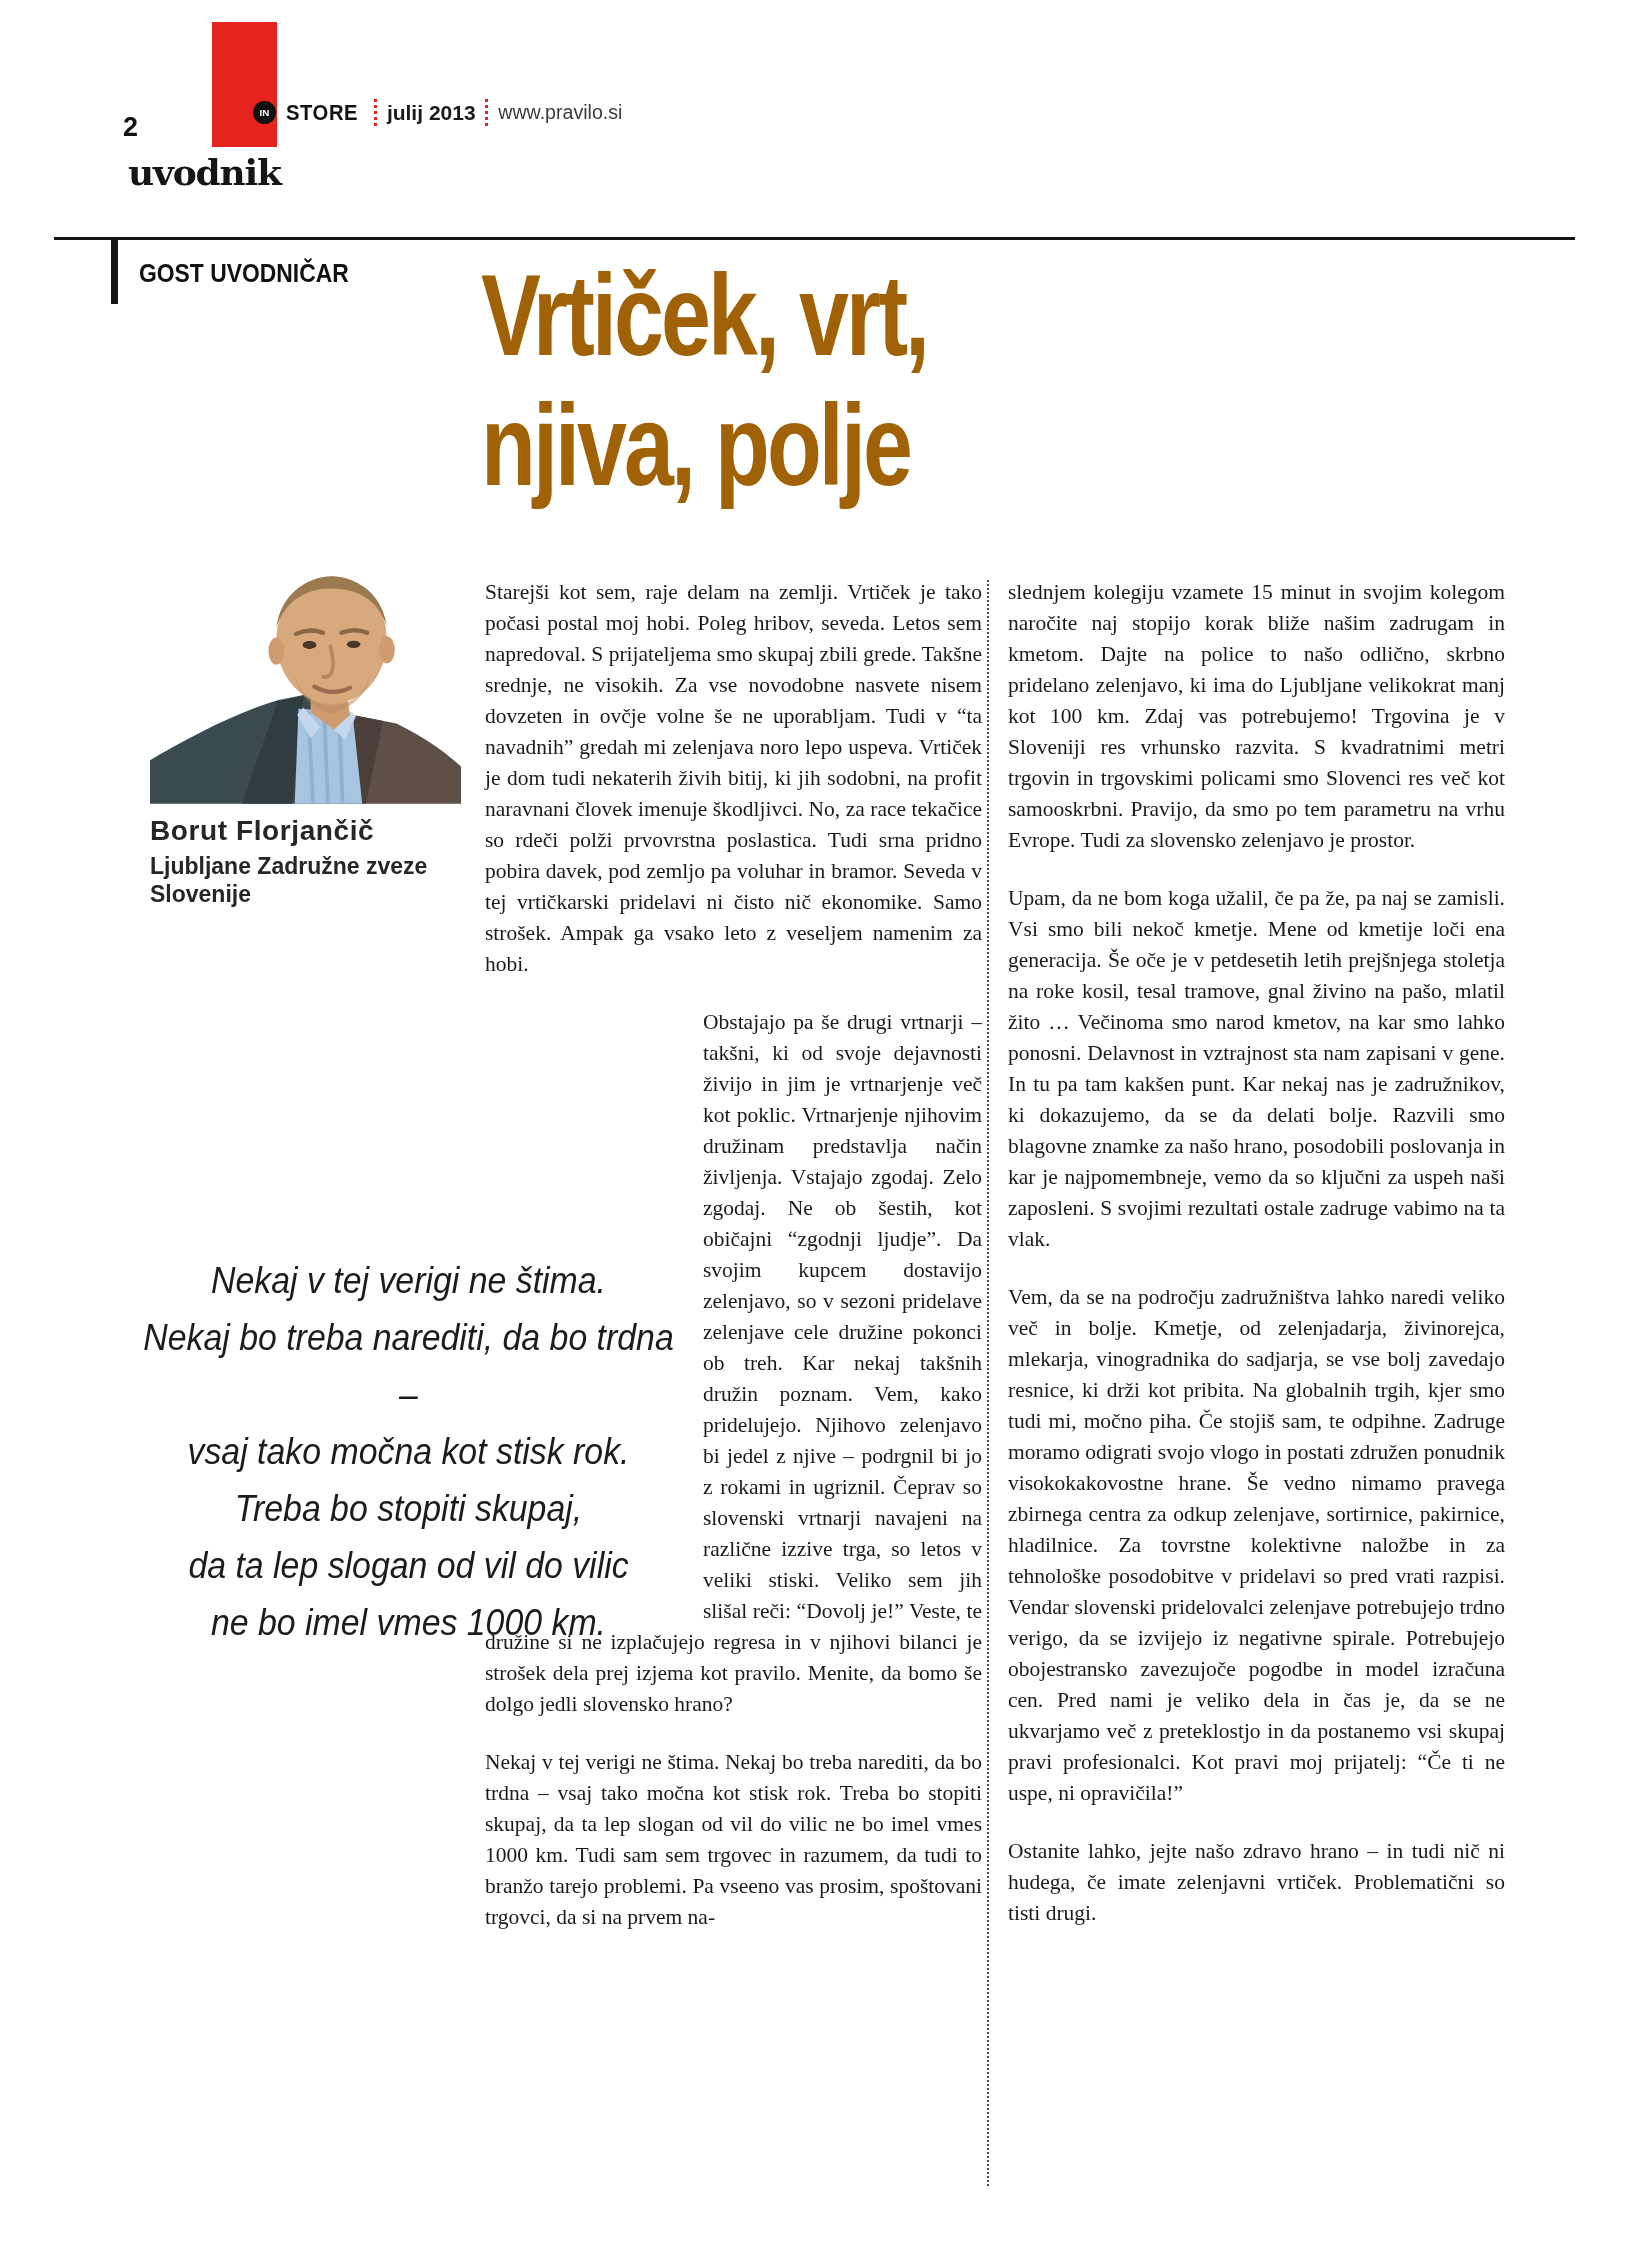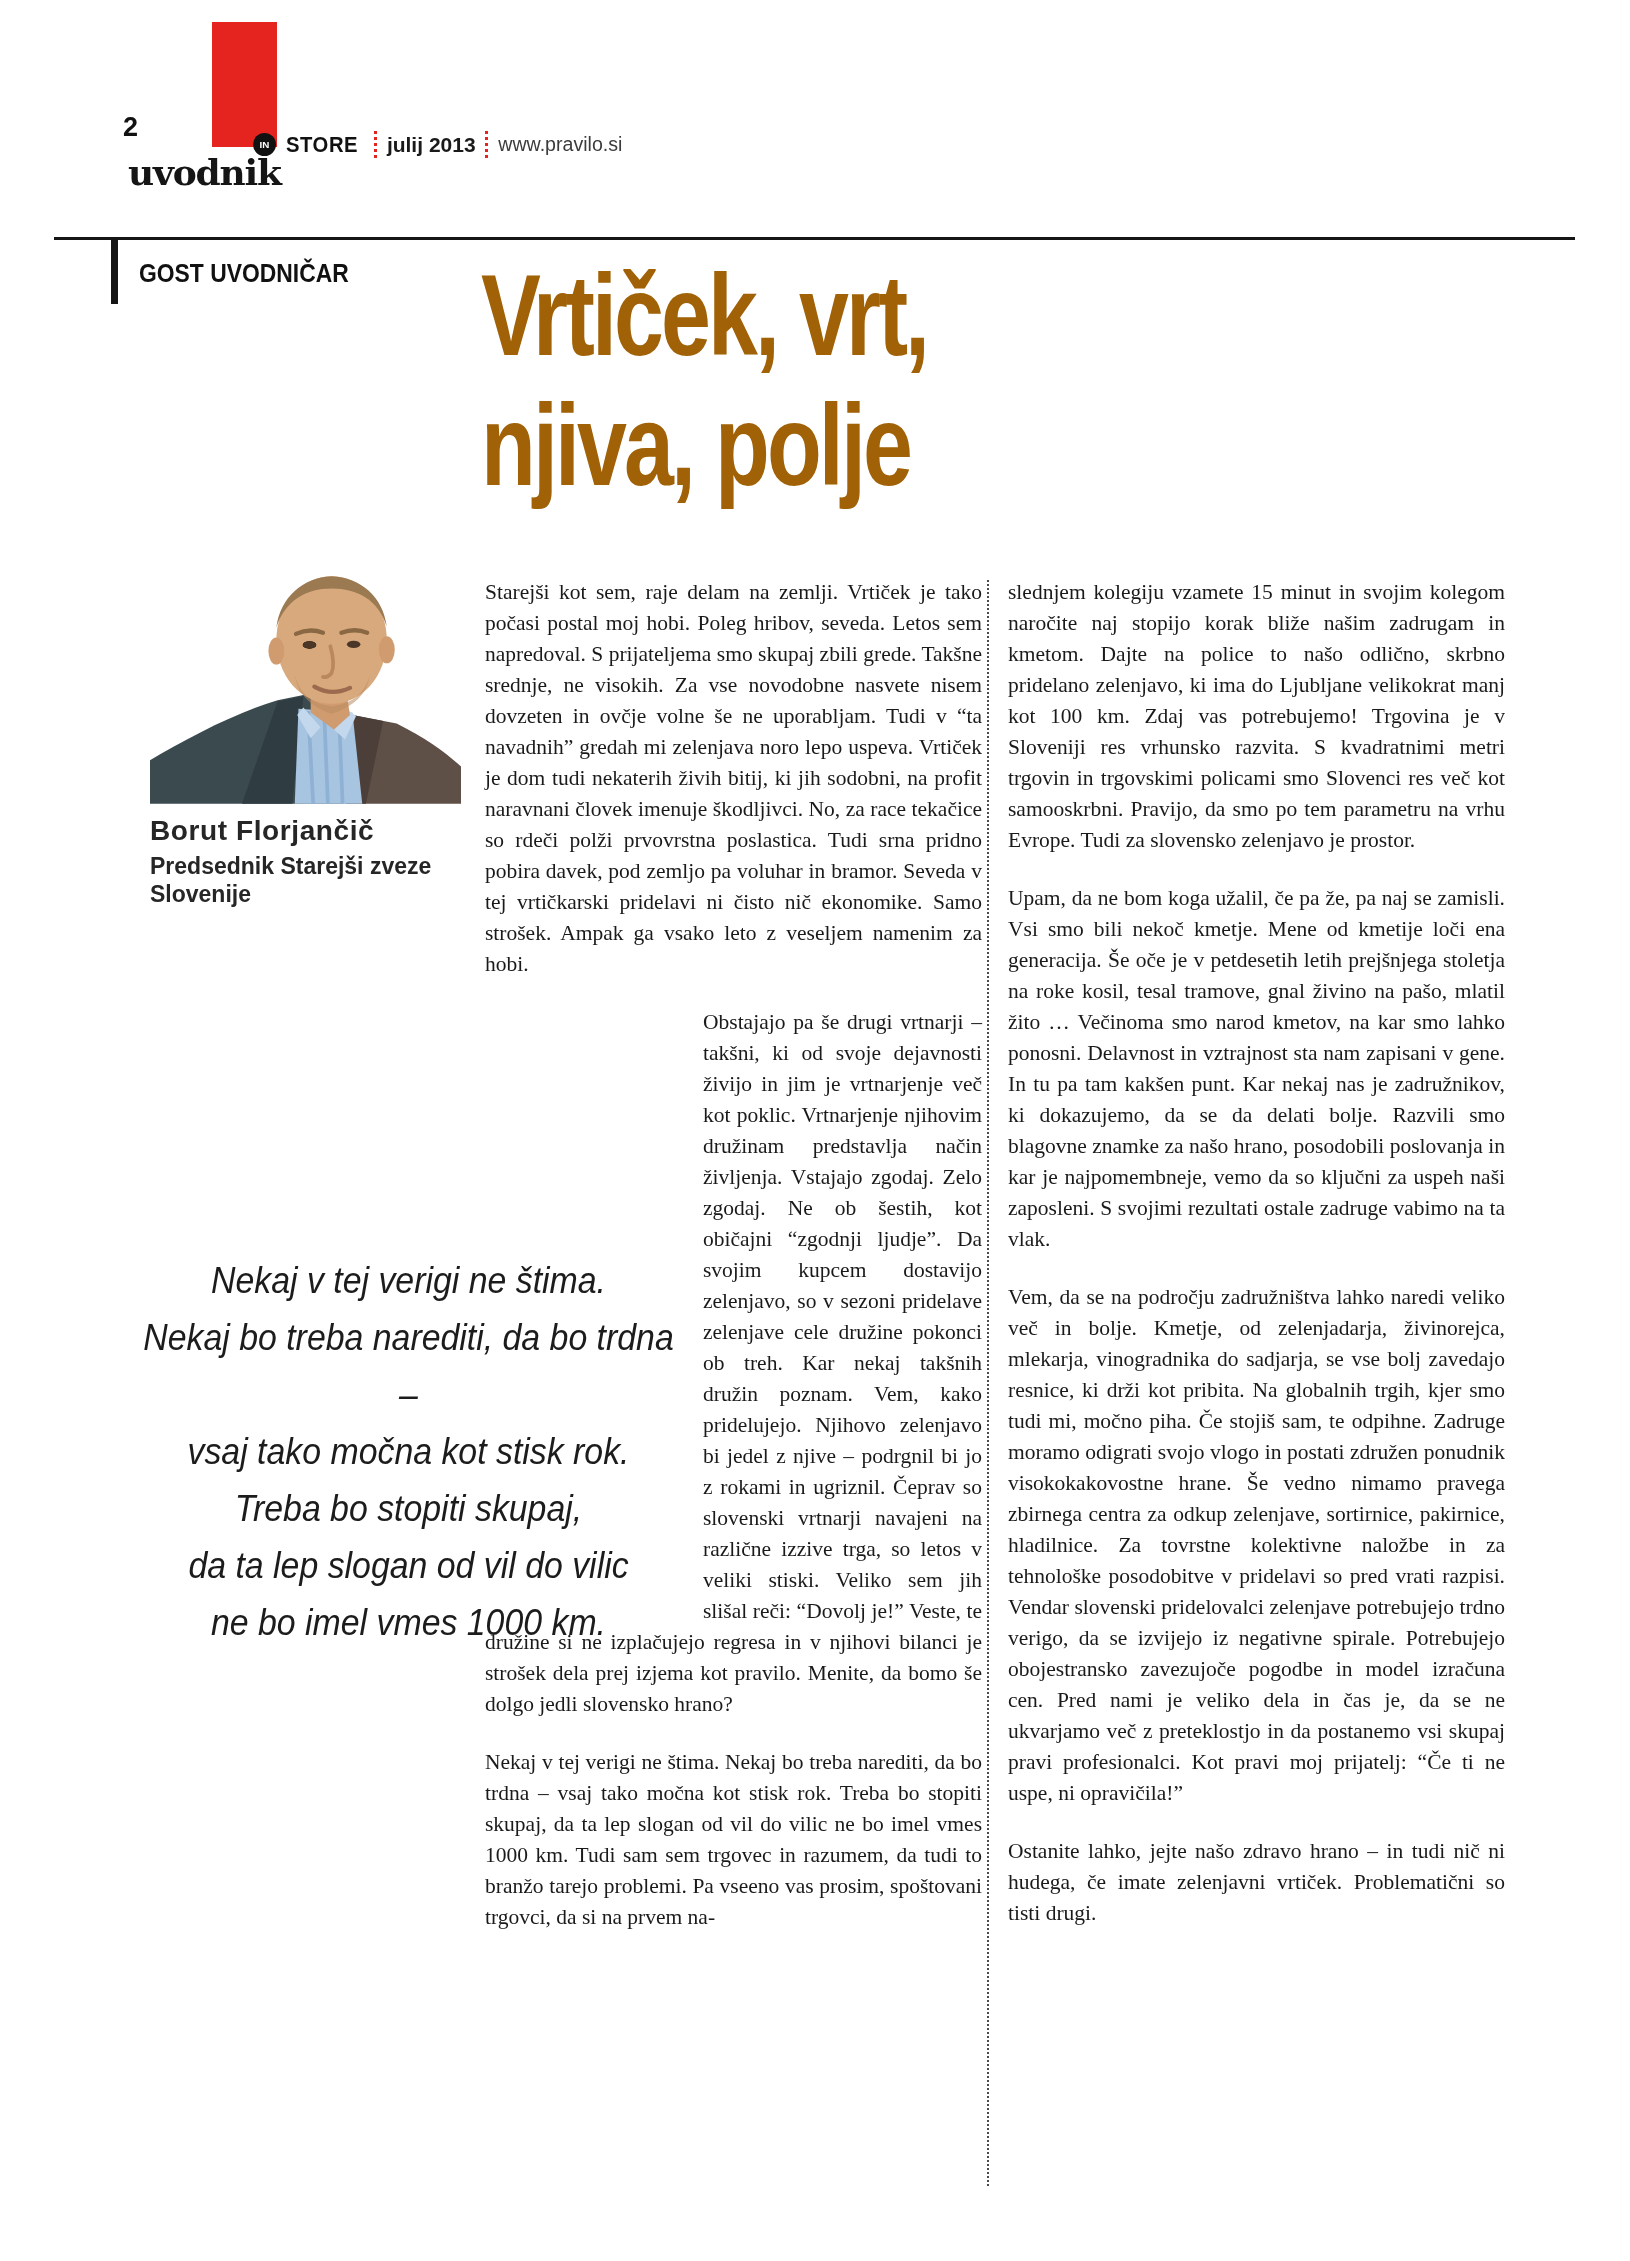--- a/index.html
+++ b/index.html
@@ -3,21 +3,21 @@
 <meta charset="utf-8">
 <style>
   html,body{margin:0;padding:0;background:#888;}
   .page{position:relative;width:1630px;height:2261px;background:#ffffff;overflow:hidden;
         font-family:"Liberation Serif", serif;color:#1a1a1a;}
 
   
   .page-num{position:absolute;left:123px;top:112px;font-family:"Liberation Sans",sans-serif;
             font-weight:bold;font-size:27px;color:#111;}
   .red-block{position:absolute;left:212px;top:22px;width:65px;height:125px;background:var(--accent-red,#e5231f);}
-  .logo-row{position:absolute;left:253px;top:131px;display:flex;align-items:center;gap:9.8px;}
+  .logo-row{position:absolute;left:253px;top:99px;display:flex;align-items:center;gap:9.8px;}
   .in-circle{width:23px;height:23px;border-radius:50%;background:#111;color:#fff;display:flex;
              align-items:center;justify-content:center;font-family:"Liberation Sans",sans-serif;
              font-weight:bold;font-size:9.8px;letter-spacing:0;}
   .logo-store{font-family:"Liberation Sans",sans-serif;font-weight:bold;font-size:22px;color:#111;
               letter-spacing:0.6px;transform:scaleX(.92);transform-origin:left center;}
   .dot-sep{width:3.1px;height:27px;background:repeating-linear-gradient(to bottom,var(--accent-red,#e5231f) 0 3.1px,transparent 3.1px 6.1px);}
   .logo-issue{font-family:"Liberation Sans",sans-serif;font-weight:bold;font-size:21px;color:#1a1a1a;}
   .logo-site{font-family:"Liberation Sans",sans-serif;font-size:19.6px;color:#3c3c3c;}
 
   .section-title{position:absolute;left:128px;top:151px;font-family:"DejaVu Serif",serif;
@@ -114,21 +114,21 @@
       <path d="M294,150 q8,28 2,44 q-6,8 -14,6" stroke="#b9885c" stroke-width="6" fill="none" stroke-linecap="round"></path>
       <path d="M268,216 q28,16 58,2" stroke="#9c6a4e" stroke-width="7" fill="none" stroke-linecap="round"></path>
 
       <path d="M236,196 q10,46 60,52 q50,-6 62,-50 q-6,44 -62,62 q-54,-18 -60,-64 Z" fill="#b98a5e" opacity="0.55"></path>
     </svg>
   </div>
 
   <div class="author">
     <div class="author-name">Borut Florjančič</div>
     <div class="author-role">
-      <div>Predsednik Starejši zveze</div>
+      <div>Ljubljane Zadružne zveze</div>
       <div>Slovenije</div>
     </div>
   </div>
 
   <div class="pullquote">
     <div>Nekaj v tej verigi ne štima.</div>
     <div>Nekaj bo treba narediti, da bo trdna –</div>
     <div>vsaj tako močna kot stisk rok.</div>
     <div>Treba bo stopiti skupaj,</div>
     <div>da ta lep slogan od vil do vilic</div>

